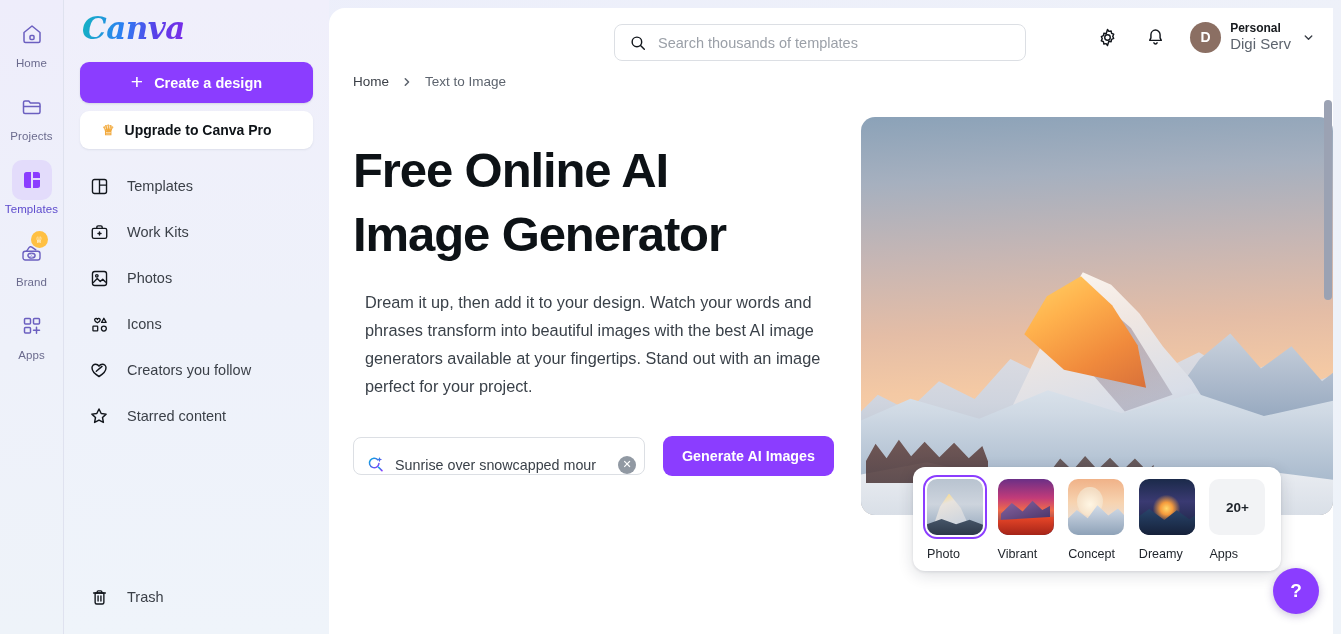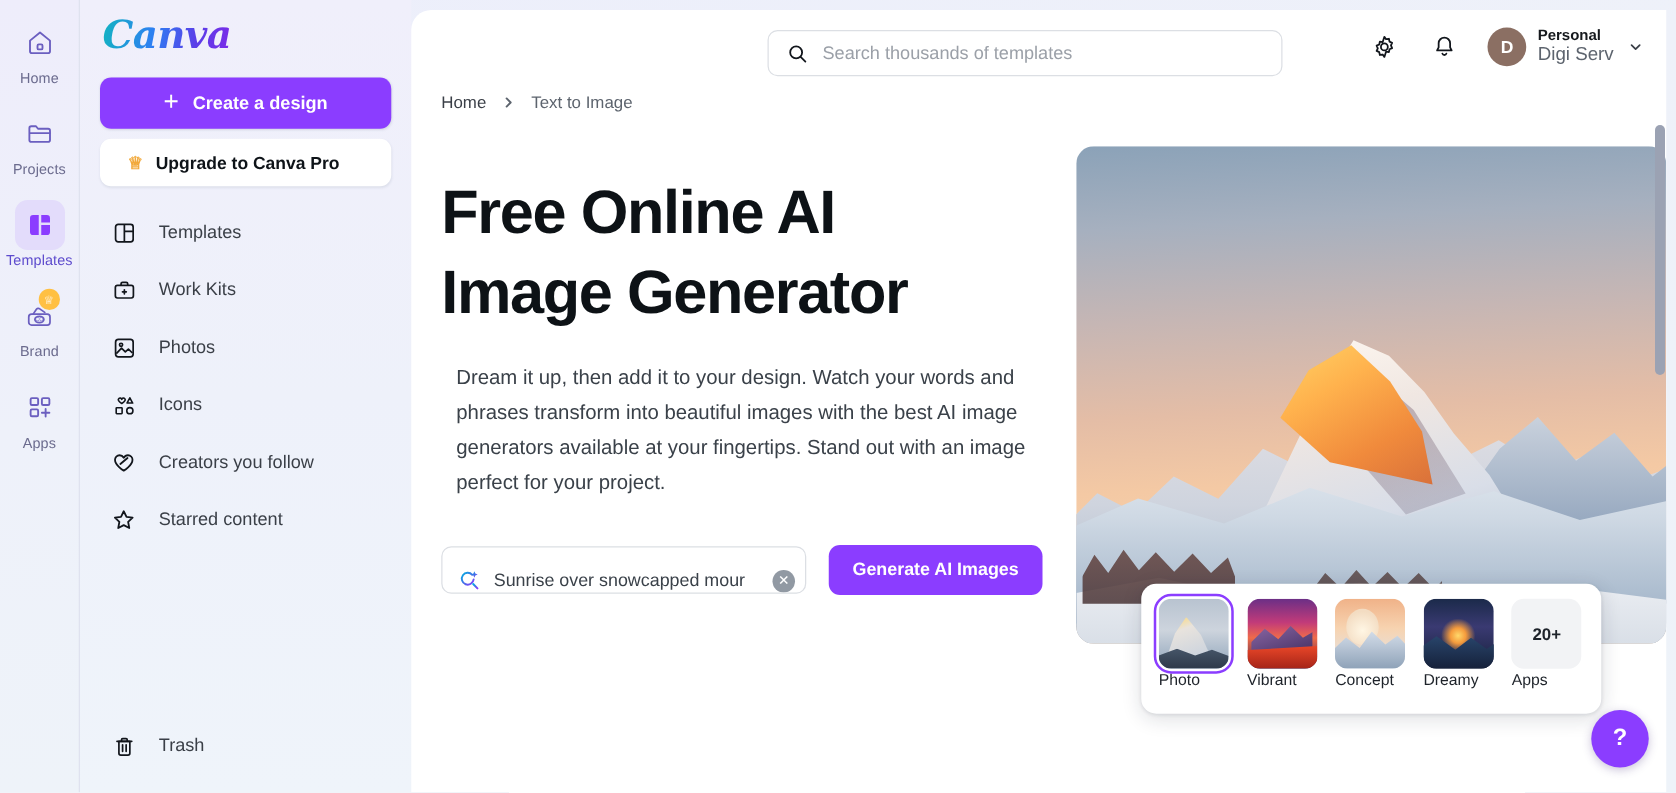--- a/index.html
+++ b/index.html
@@ -240,21 +240,21 @@
     box-shadow: 0 4px 16px rgba(20,30,50,.14), 0 1px 3px rgba(20,30,50,.10);
     display:flex; align-items:flex-start; gap: 13px; padding: 12px 14px;
   }
   .style-item { width: 58px; display:flex; flex-direction:column; align-items:flex-start; cursor:pointer; }
   .style-thumb {
     width: 56px; height: 56px; border-radius: 10px; overflow:hidden; position:relative;
   }
   .style-item.selected .style-thumb {
     outline: 2.5px solid #8b3dff; outline-offset: 2px;
   }
-  .style-label { font-size: 12.6px; color:#1e232a; margin-top: 2px; }
+  .style-label { font-size: 12.6px; color:#1e232a; margin-top: 12px; }
   .more-box {
     width:56px; height:56px; border-radius:10px; background:#f2f3f5;
     display:flex; align-items:center; justify-content:center;
     font-size: 13.5px; font-weight:600; color:#1e232a;
   }
 
   
   .t { position:absolute; inset:0; }
   .t1 { background: linear-gradient(180deg,#b8c3d0 0%,#cdd4dd 45%,#8fa4ba 100%); }
   .t1::before { content:""; position:absolute; left:12%; top:26%; width:62%; height:56%;

